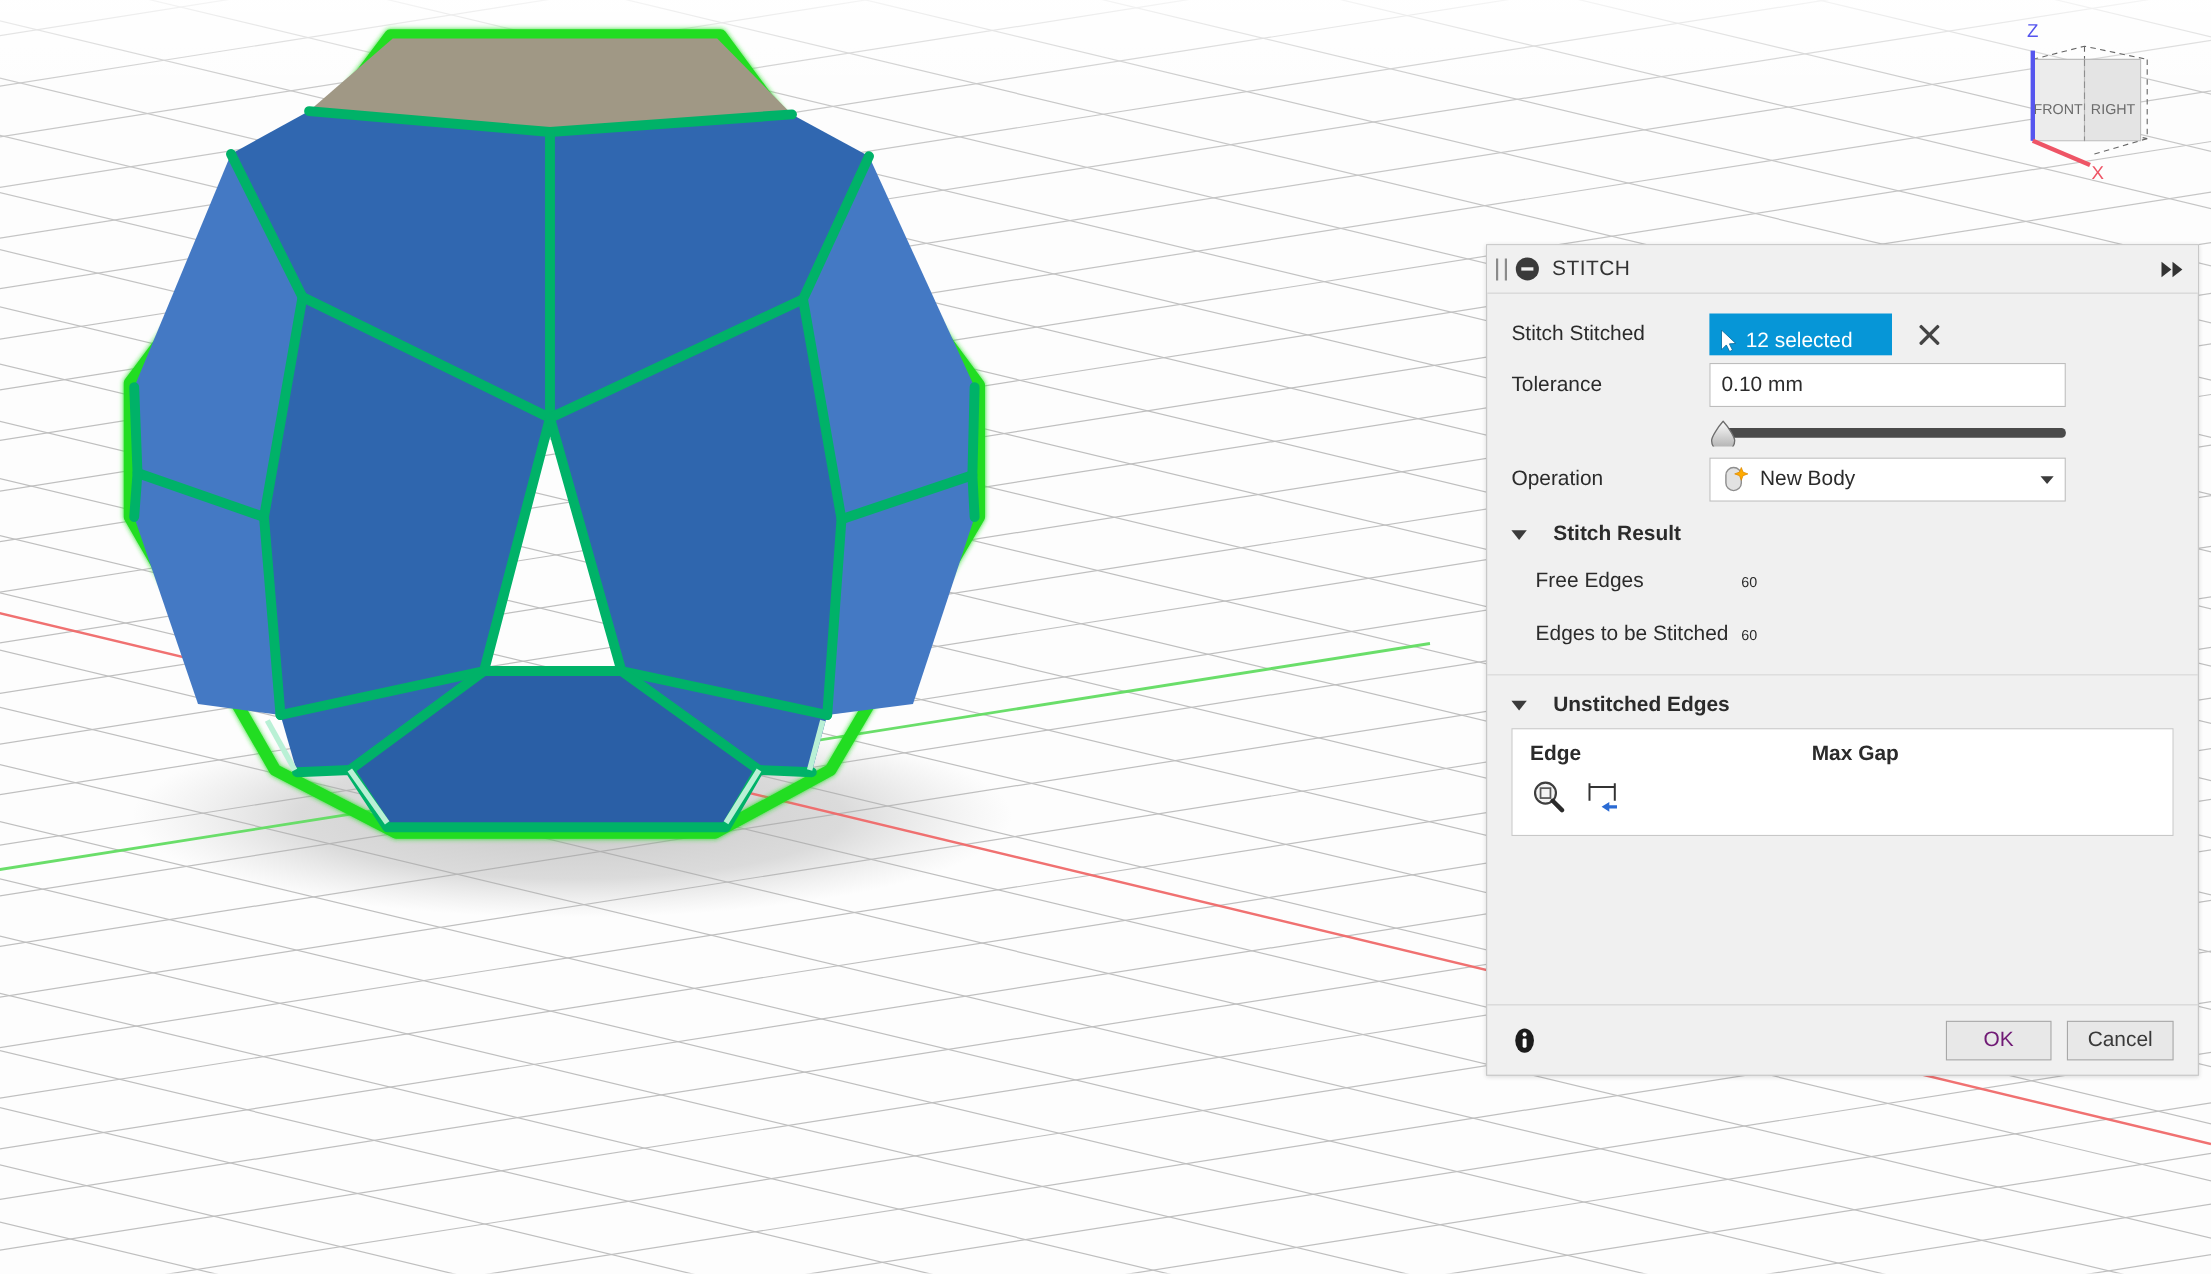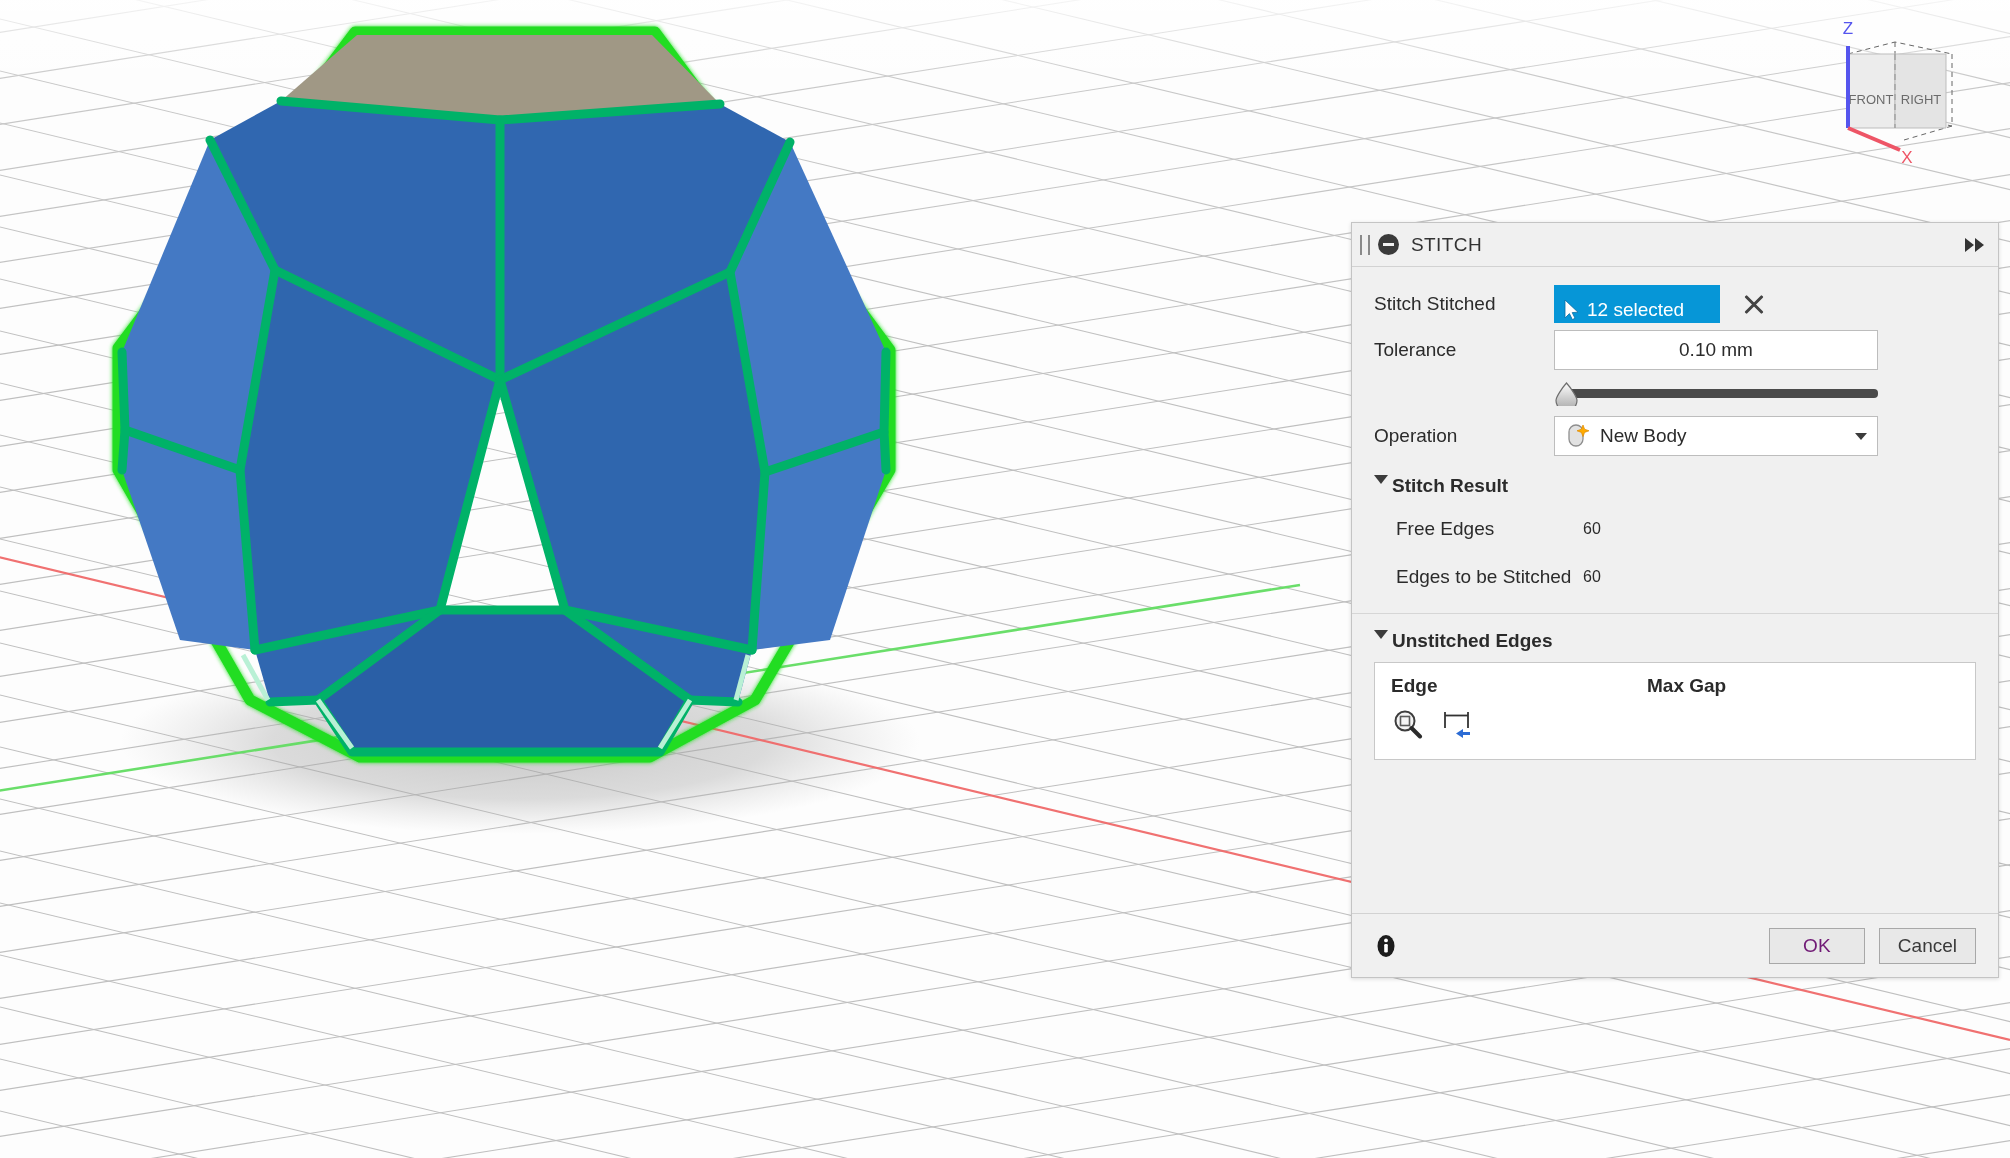--- a/index.html
+++ b/index.html
@@ -78,21 +78,21 @@
   .clear-x:before,.clear-x:after{
     content:""; position:absolute; left:0; top:11px; width:24px; height:3px;
     background:#444; border-radius:1px;
   }
   .clear-x:before{ transform:rotate(45deg); }
   .clear-x:after { transform:rotate(-45deg); }
 
   .text-input {
     width:324px; height:40px; background:#fff;
     border:1px solid #bdbdbd; font-size:19px; color:#2b2b2b;
-    padding:0 10px; font-family:"Liberation Sans", sans-serif;text-align:center;
+    padding:0 10px; font-family:"Liberation Sans", sans-serif;
   }
 
   .slider-row { display:flex; align-items:center; height:40px; }
   .slider-wrap { margin-left:180px; width:324px; position:relative; height:26px; }
   .slider-track {
     position:absolute; left:14px; right:0; top:9px; height:9px;
     background:#4a4a4a; border-radius:4px;
   }
   .slider-thumb {
     position:absolute; left:0; top:2px; width:25px; height:24px; cursor:pointer;
@@ -103,32 +103,32 @@
     display:flex; align-items:center; padding:0 10px; gap:9px;
     font-size:19px; cursor:pointer;text-align:right;
   }
   .select-caret {
     margin-left:auto; width:0;height:0;
     border-left:6px solid transparent;border-right:6px solid transparent;
     border-top:7px solid #3b3b3b;
   }
 
   .section-head {
-    display:flex; gap:4px;
+    display:flex; align-items:center; gap:24px;
     font-size:19px; font-weight:bold; color:#2b2b2b;
     margin:16px 0 8px 0; cursor:pointer;
   }
   .tri {
     width:0;height:0;border-left:7px solid transparent;
     border-right:7px solid transparent;border-top:9px solid #3b3b3b;
   }
 
   .kv-row { display:flex; align-items:center; height:48px; }
   .kv-key { width:187px; font-size:19px;margin-left:22px; }
-  .kv-val { font-size:16px; }
+  .kv-val { font-size:13px; }
 
   .hr { height:1px; background:#d6d6d6; margin:12px -22px 0 -22px; }
 
   .edge-table {
     background:#fff; border:1px solid #c8c8c8;
     height:98px; margin-top:10px; position:relative;
   }
   .edge-table-head { display:flex; padding:12px 16px 0 16px; font-size:19px; font-weight:bold; }
   .col-edge { width:256px; }
   .edge-tools { display:flex; gap:16px; padding:12px 0 0 16px; align-items:center; }

